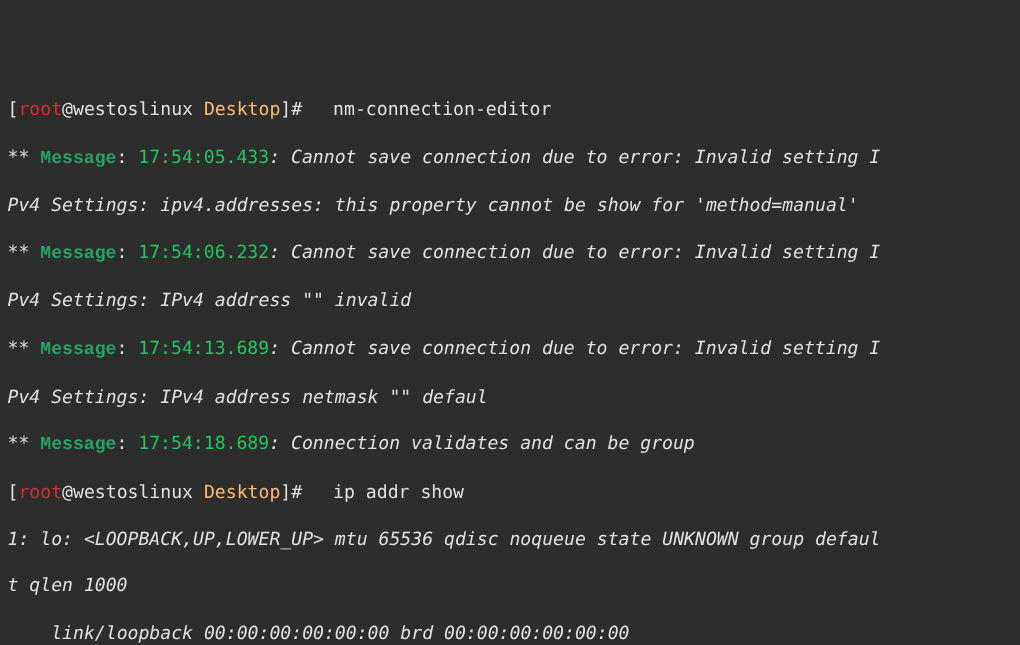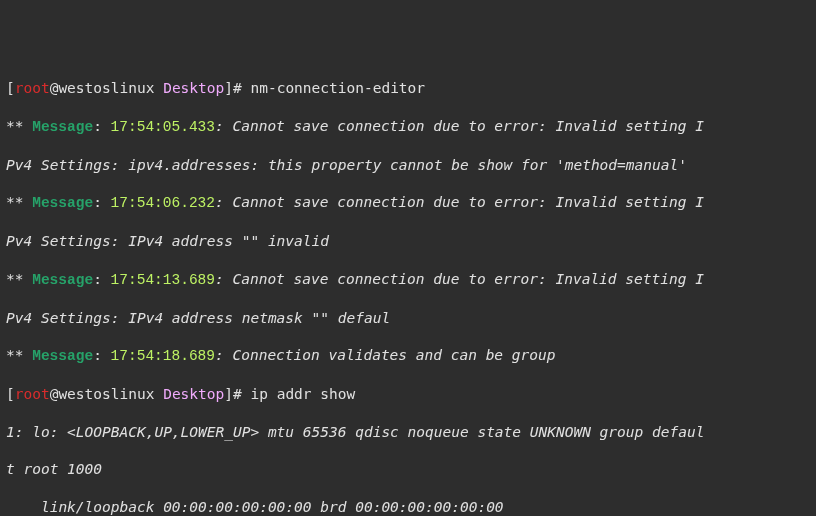--- a/index.html
+++ b/index.html
@@ -13,45 +13,45 @@
     width: 816px;
     height: 516px;
     box-sizing: border-box;
     overflow: hidden;
     white-space: pre-wrap;
     word-break: break-all;
   }
   .bracket { color: #e0e0e0; }
   .user   { color: #d82c2c; }
   .host   { color: #e0e0e0; }
-  .path   { color: #f0abfc; }
+  .path   { color: #fdba74; }
   .pound  { color: #e0e0e0; }
-  .cmd    { color: #e0e0e0; }
+  .cmd    { color: #e0e0e0; margin-left: 16px; }
   .out    { color: #e0e0e0; font-style: italic; }
   .stars  { color: #e0e0e0; }
   .msg    { color: #26a269; font-weight: bold; font-family: Liberation Mono, monospace; }
-  .time   { color: #bef264; font-family: Liberation Mono, monospace; }
+  .time   { color: #22c55e; }
   .line { display: block; }
 </style>
 </head>
 <body>
 
 
 
 <span class="line"><span class="bracket">[</span><span class="user">root</span><span class="host">@</span><span class="host">westoslinux</span><span> </span><span class="path">Desktop</span><span class="bracket">]</span><span class="pound"># </span><span class="cmd">nm-connection-editor</span></span>
 <span class="line"><span class="stars">** </span><span class="msg">Message</span><span>: </span><span class="time">17:54:05.433</span><span class="out">: Cannot save connection due to error: Invalid setting I</span></span>
 <span class="line out">Pv4 Settings: ipv4.addresses: this property cannot be show for 'method=manual'</span>
 <span class="line"><span class="stars">** </span><span class="msg">Message</span><span>: </span><span class="time">17:54:06.232</span><span class="out">: Cannot save connection due to error: Invalid setting I</span></span>
 <span class="line out">Pv4 Settings: IPv4 address "" invalid</span>
 <span class="line"><span class="stars">** </span><span class="msg">Message</span><span>: </span><span class="time">17:54:13.689</span><span class="out">: Cannot save connection due to error: Invalid setting I</span></span>
 <span class="line out">Pv4 Settings: IPv4 address netmask "" defaul</span>
 <span class="line"><span class="stars">** </span><span class="msg">Message</span><span>: </span><span class="time">17:54:18.689</span><span class="out">: Connection validates and can be group</span></span>
 <span class="line"><span class="bracket">[</span><span class="user">root</span><span class="host">@</span><span class="host">westoslinux</span><span> </span><span class="path">Desktop</span><span class="bracket">]</span><span class="pound"># </span><span class="cmd">ip addr show</span></span>
 <span class="line out">1: lo: &lt;LOOPBACK,UP,LOWER_UP&gt; mtu 65536 qdisc noqueue state UNKNOWN group defaul</span>
-<span class="line out">t root 1000</span>
+<span class="line out">t qlen 1000</span>
 <span class="line out">    link/loopback 00:00:00:00:00:00 brd 00:00:00:00:00:00</span>
 
 
 
 
 
 
 
 
 

